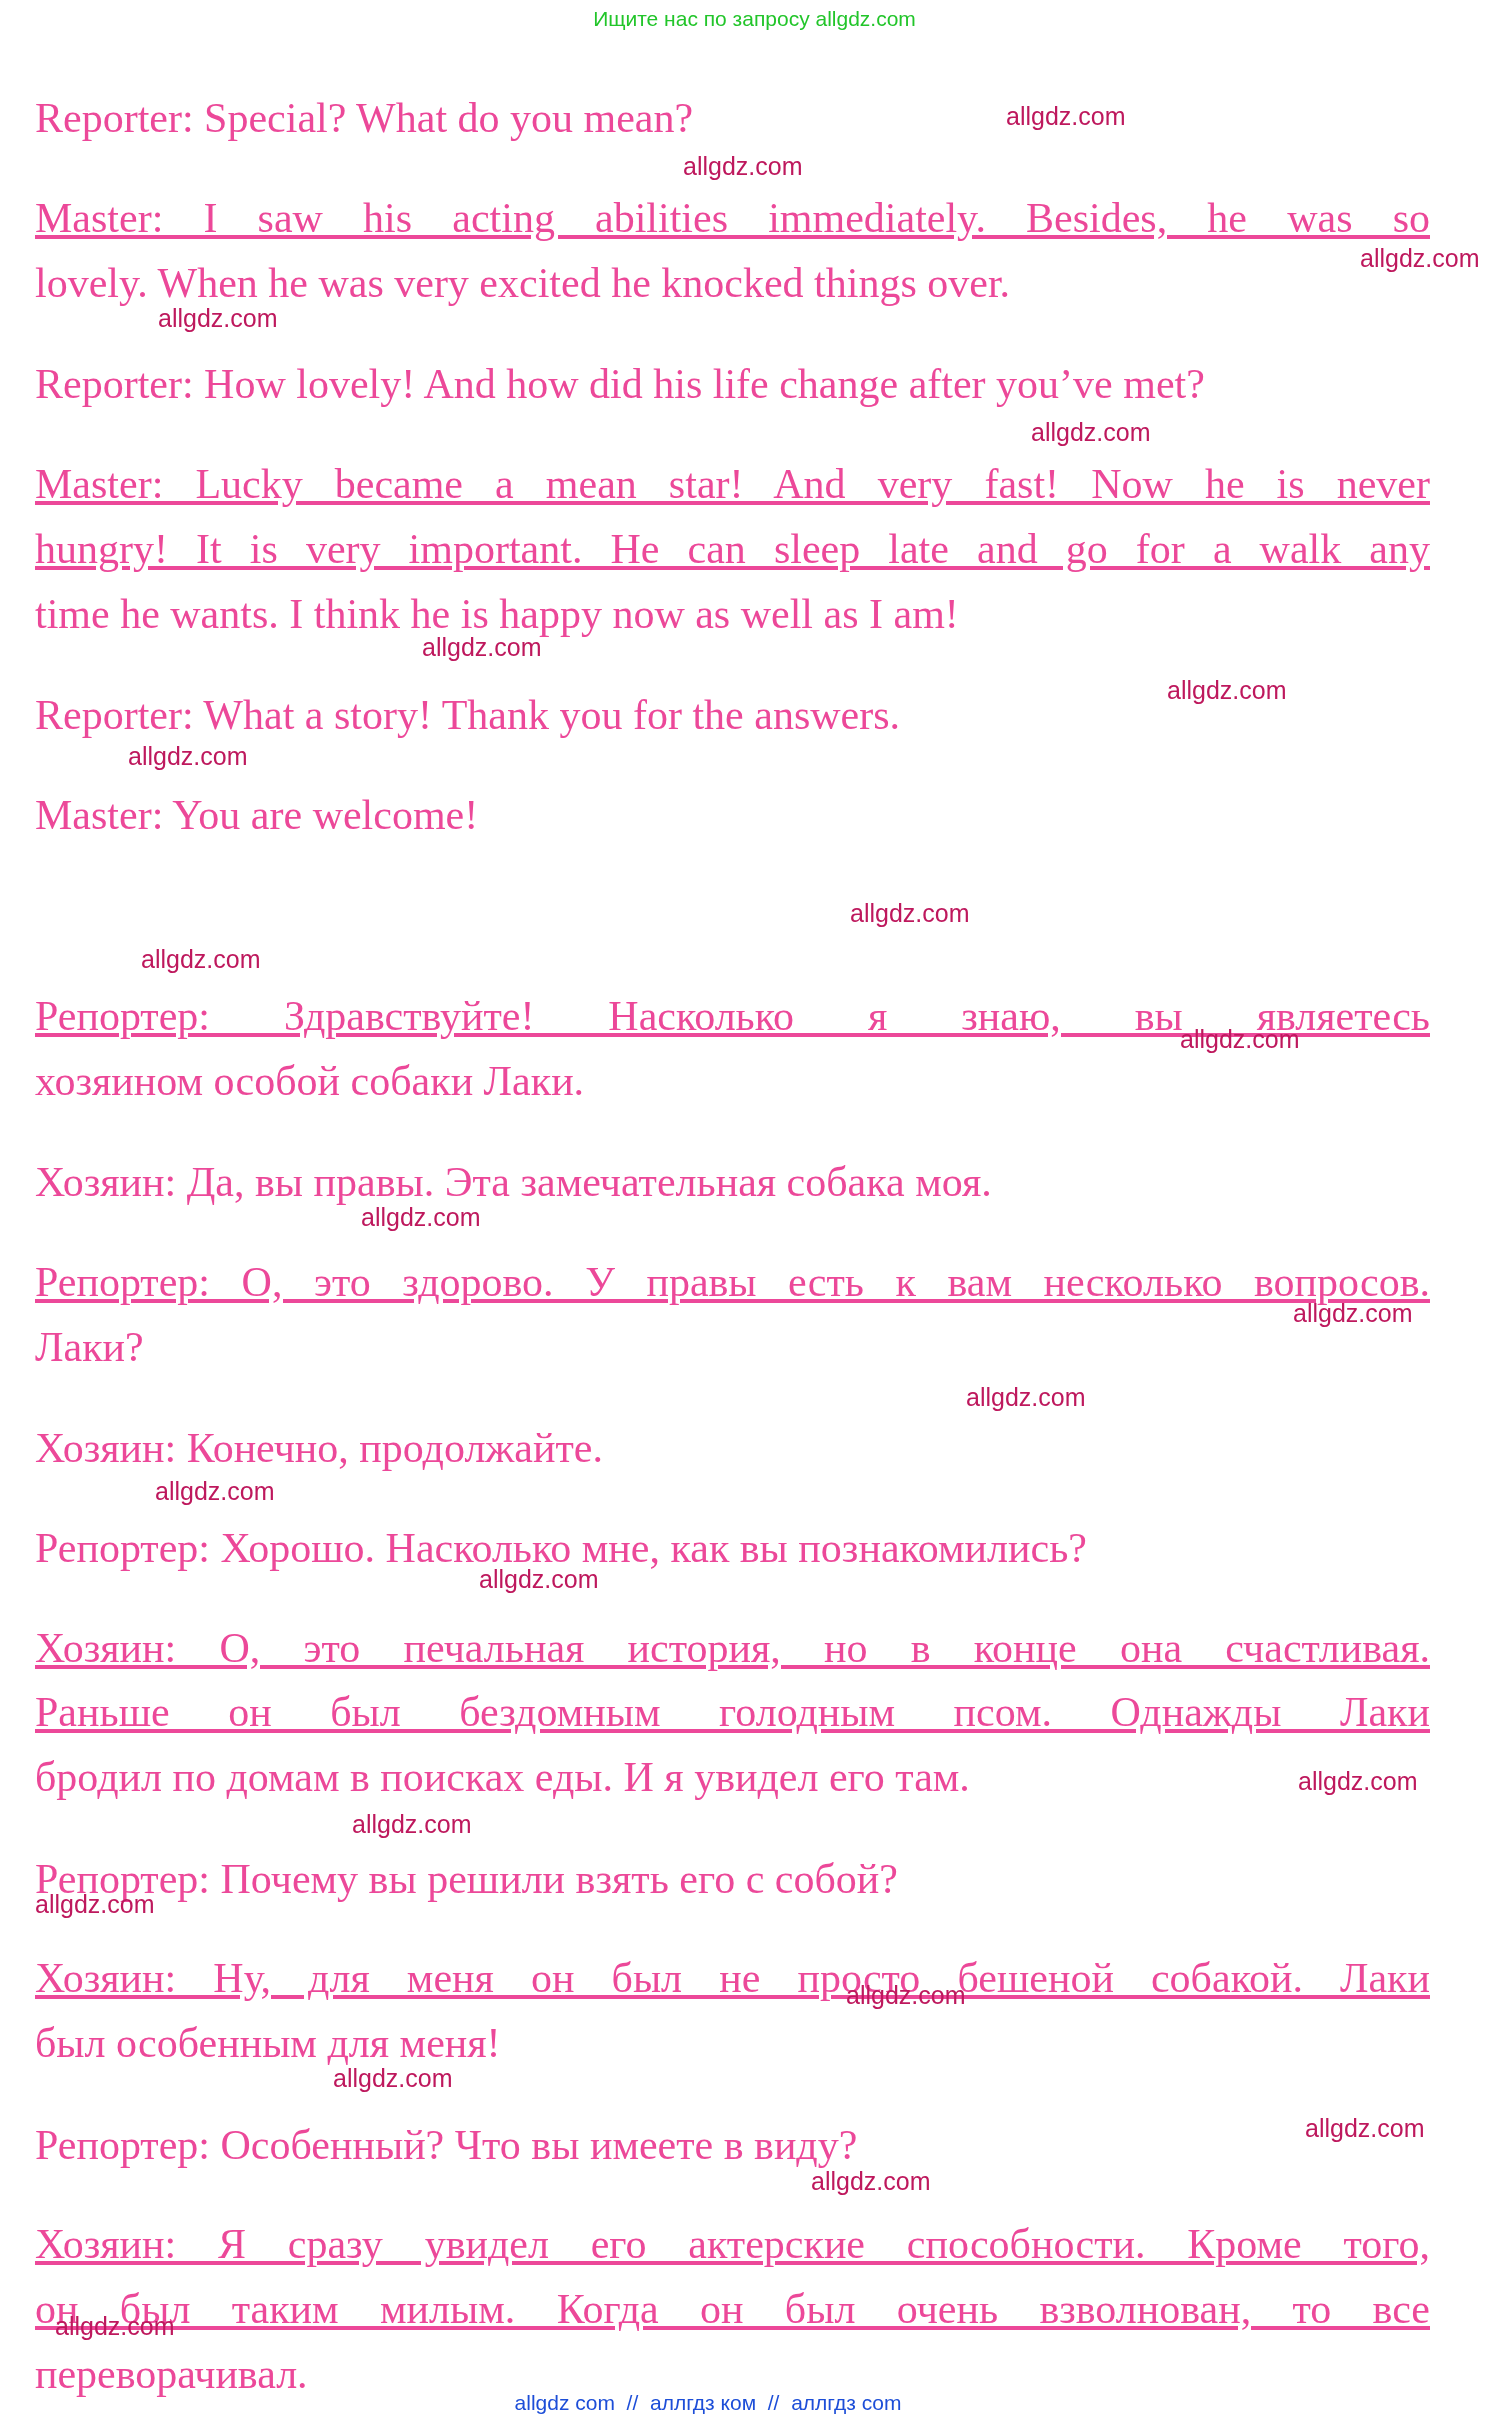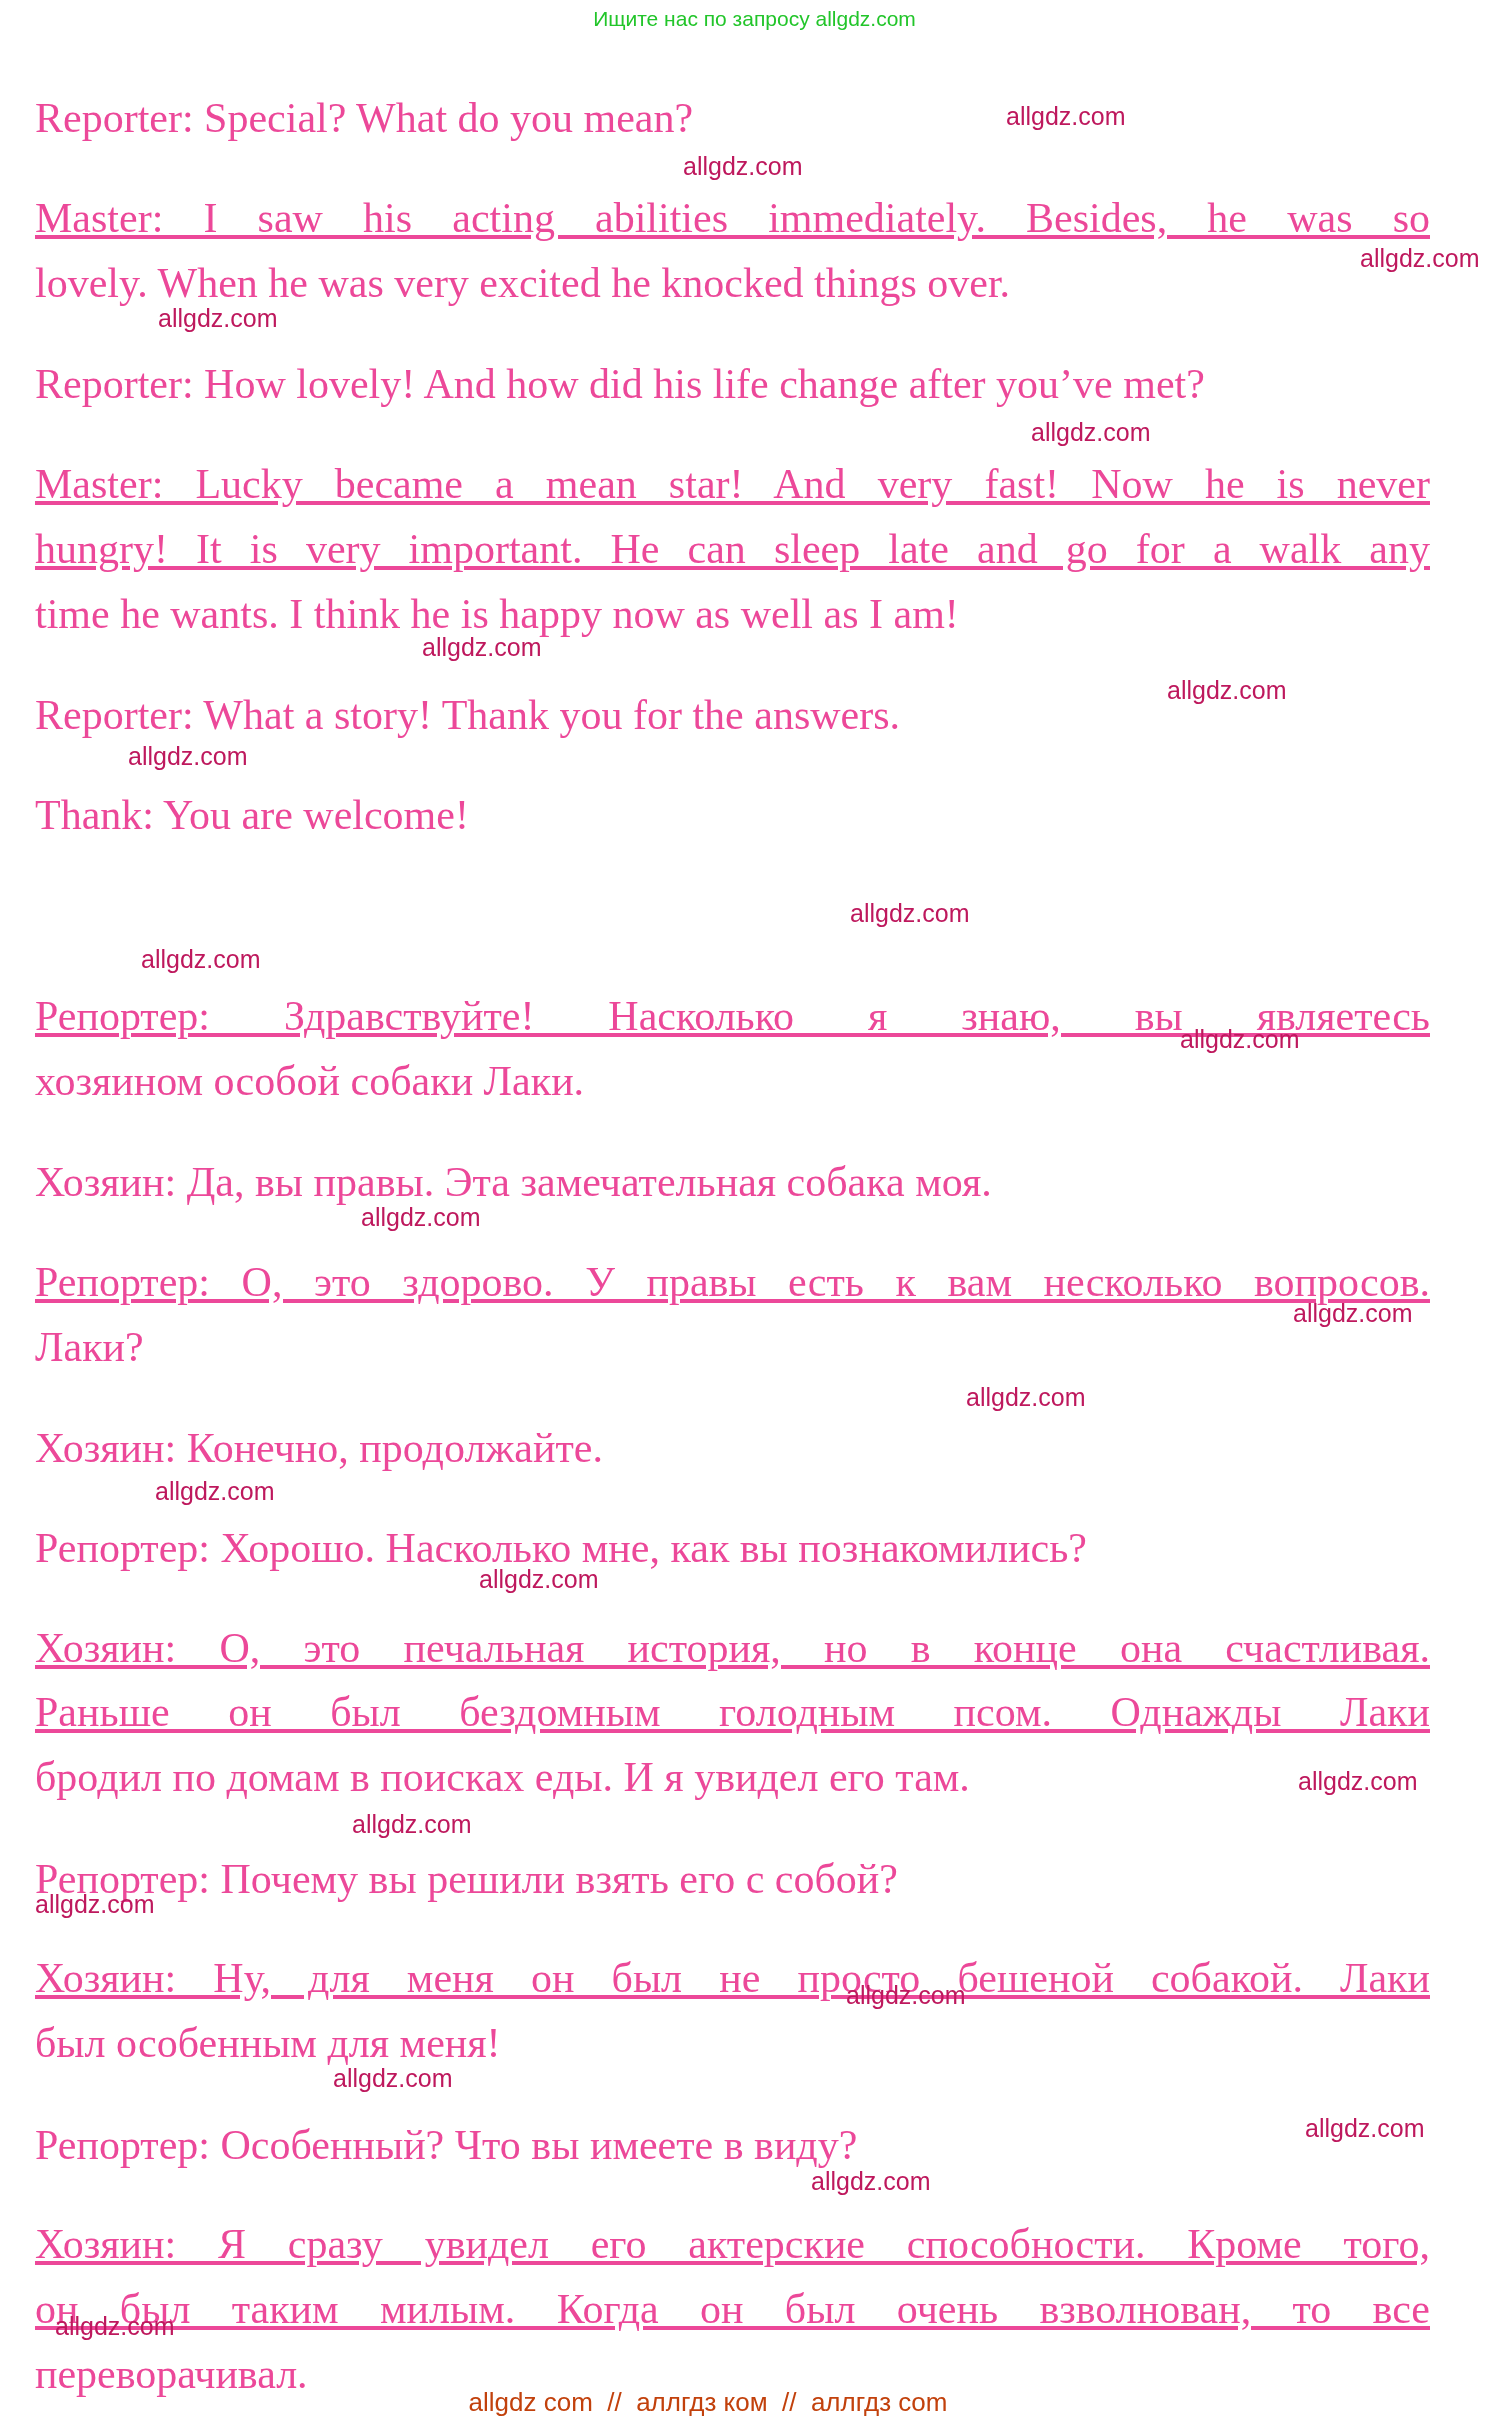--- a/index.html
+++ b/index.html
@@ -4,22 +4,22 @@
 <style>
   html, body { margin: 0; padding: 0; background: #ffffff; }
   body { width: 1509px; height: 2426px; position: relative; overflow: hidden; }
   .banner {
     position: absolute; left: 0; top: 0; width: 1509px; height: 37px;
     text-align: center; color: #22c52a;
     font-family: "Liberation Sans", sans-serif; font-size: 21px; line-height: 37px;
   }
   .footer {
     position: absolute; left: 0; top: 2384px; width: 1416px; height: 37px;
-    text-align: center; color: #c2410c;
-    font-family: "Liberation Sans", sans-serif; font-size: 26px; line-height: 37px;
+    text-align: center; color: #1d4ed8;
+    font-family: "Liberation Sans", sans-serif; font-size: 21px; line-height: 37px;
     white-space: pre;
   }
   .line {
     position: absolute; left: 35px; width: 1395px;
     font-family: "Liberation Serif", serif; font-size: 42px; color: #ec4899;
     line-height: 50px; height: 50px; white-space: nowrap;
   }
   .line.justify {
     text-align: justify; text-align-last: justify; white-space: normal; overflow: hidden; text-decoration: underline;
   }
@@ -39,21 +39,21 @@
 <div class="line" style="top:258px">lovely. When he was very excited he knocked things over.</div>
 
 <div class="line" style="top:359px">Reporter: How lovely! And how did his life change after you’ve met?</div>
 
 <div class="line justify" style="top:459px">Master: Lucky became a mean star! And very fast! Now he is never</div>
 <div class="line justify" style="top:524px">hungry! It is very important. He can sleep late and go for a walk any</div>
 <div class="line" style="top:589px">time he wants. I think he is happy now as well as I am!</div>
 
 <div class="line" style="top:690px">Reporter: What a story! Thank you for the answers.</div>
 
-<div class="line" style="top:790px">Thank: You are welcome!</div>
+<div class="line" style="top:790px">Master: You are welcome!</div>
 
 <div class="line justify" style="top:991px">Репортер: Здравствуйте! Насколько я знаю, вы являетесь</div>
 <div class="line" style="top:1056px">хозяином особой собаки Лаки.</div>
 
 <div class="line" style="top:1157px">Хозяин: Да, вы правы. Эта замечательная собака моя.</div>
 
 <div class="line justify" style="top:1257px">Репортер: О, это здорово. У правы есть к вам несколько вопросов.</div>
 <div class="line" style="top:1322px">Лаки?</div>
 
 <div class="line" style="top:1423px">Хозяин: Конечно, продолжайте.</div>

